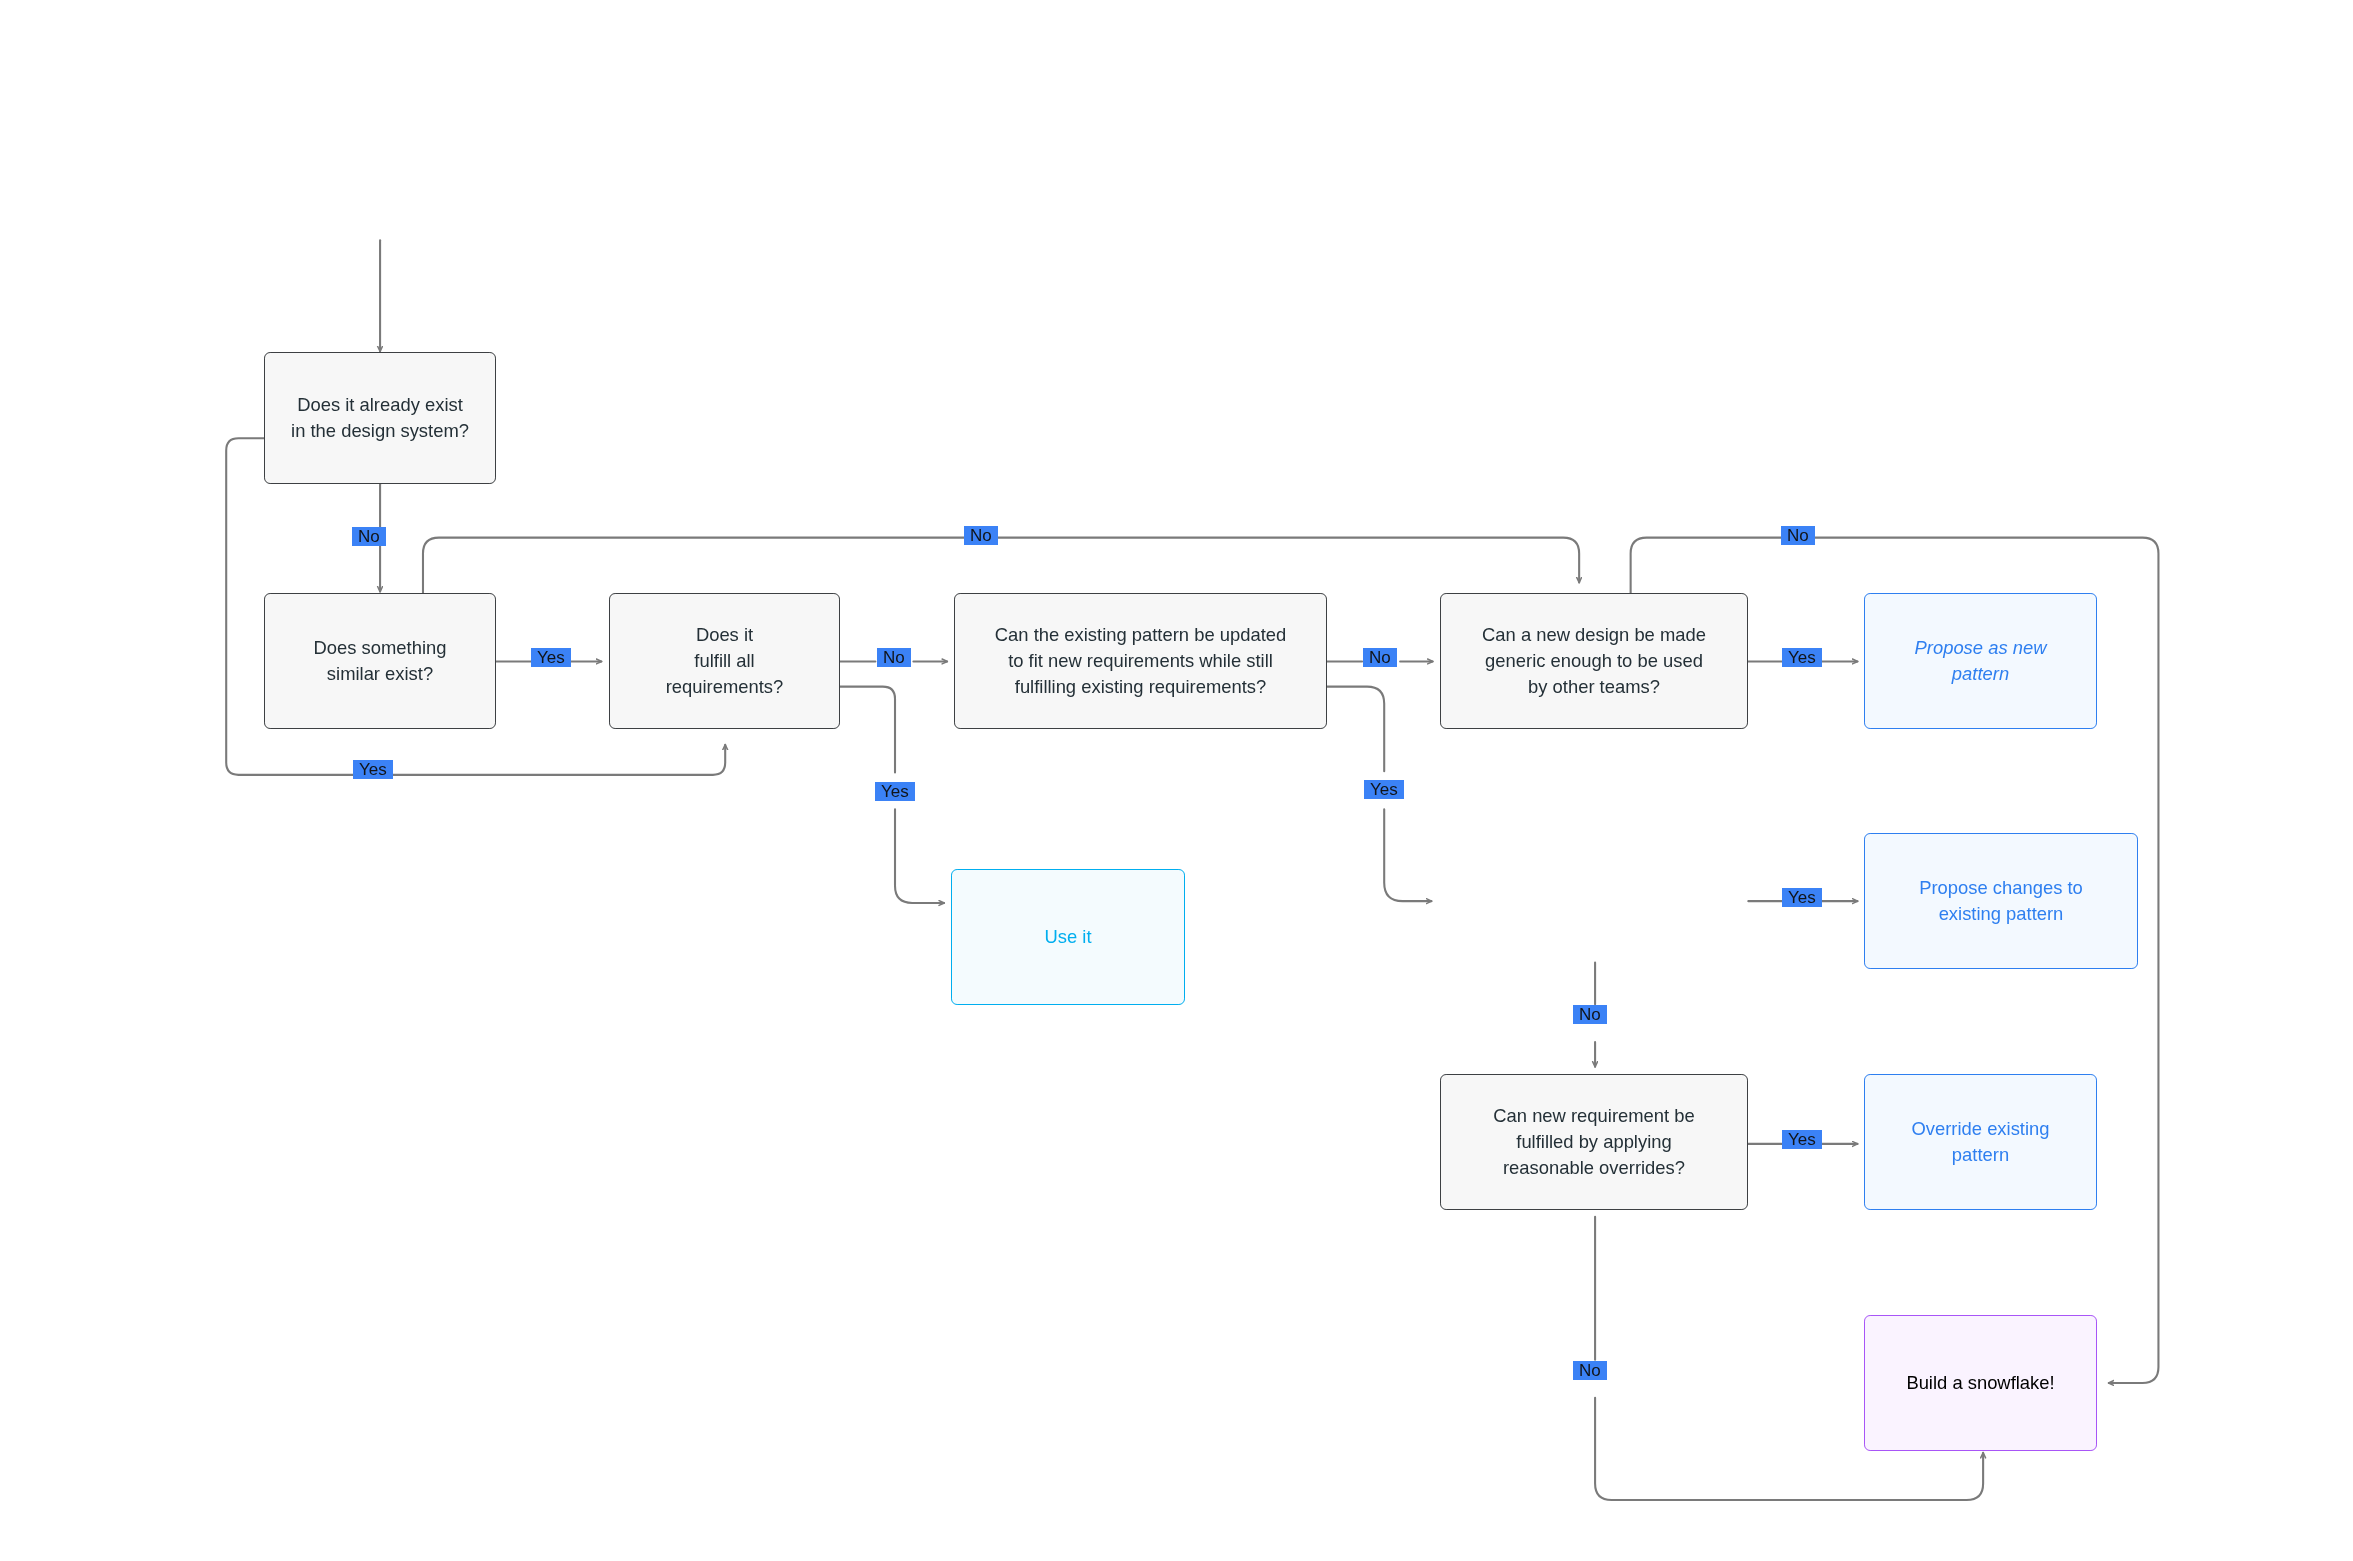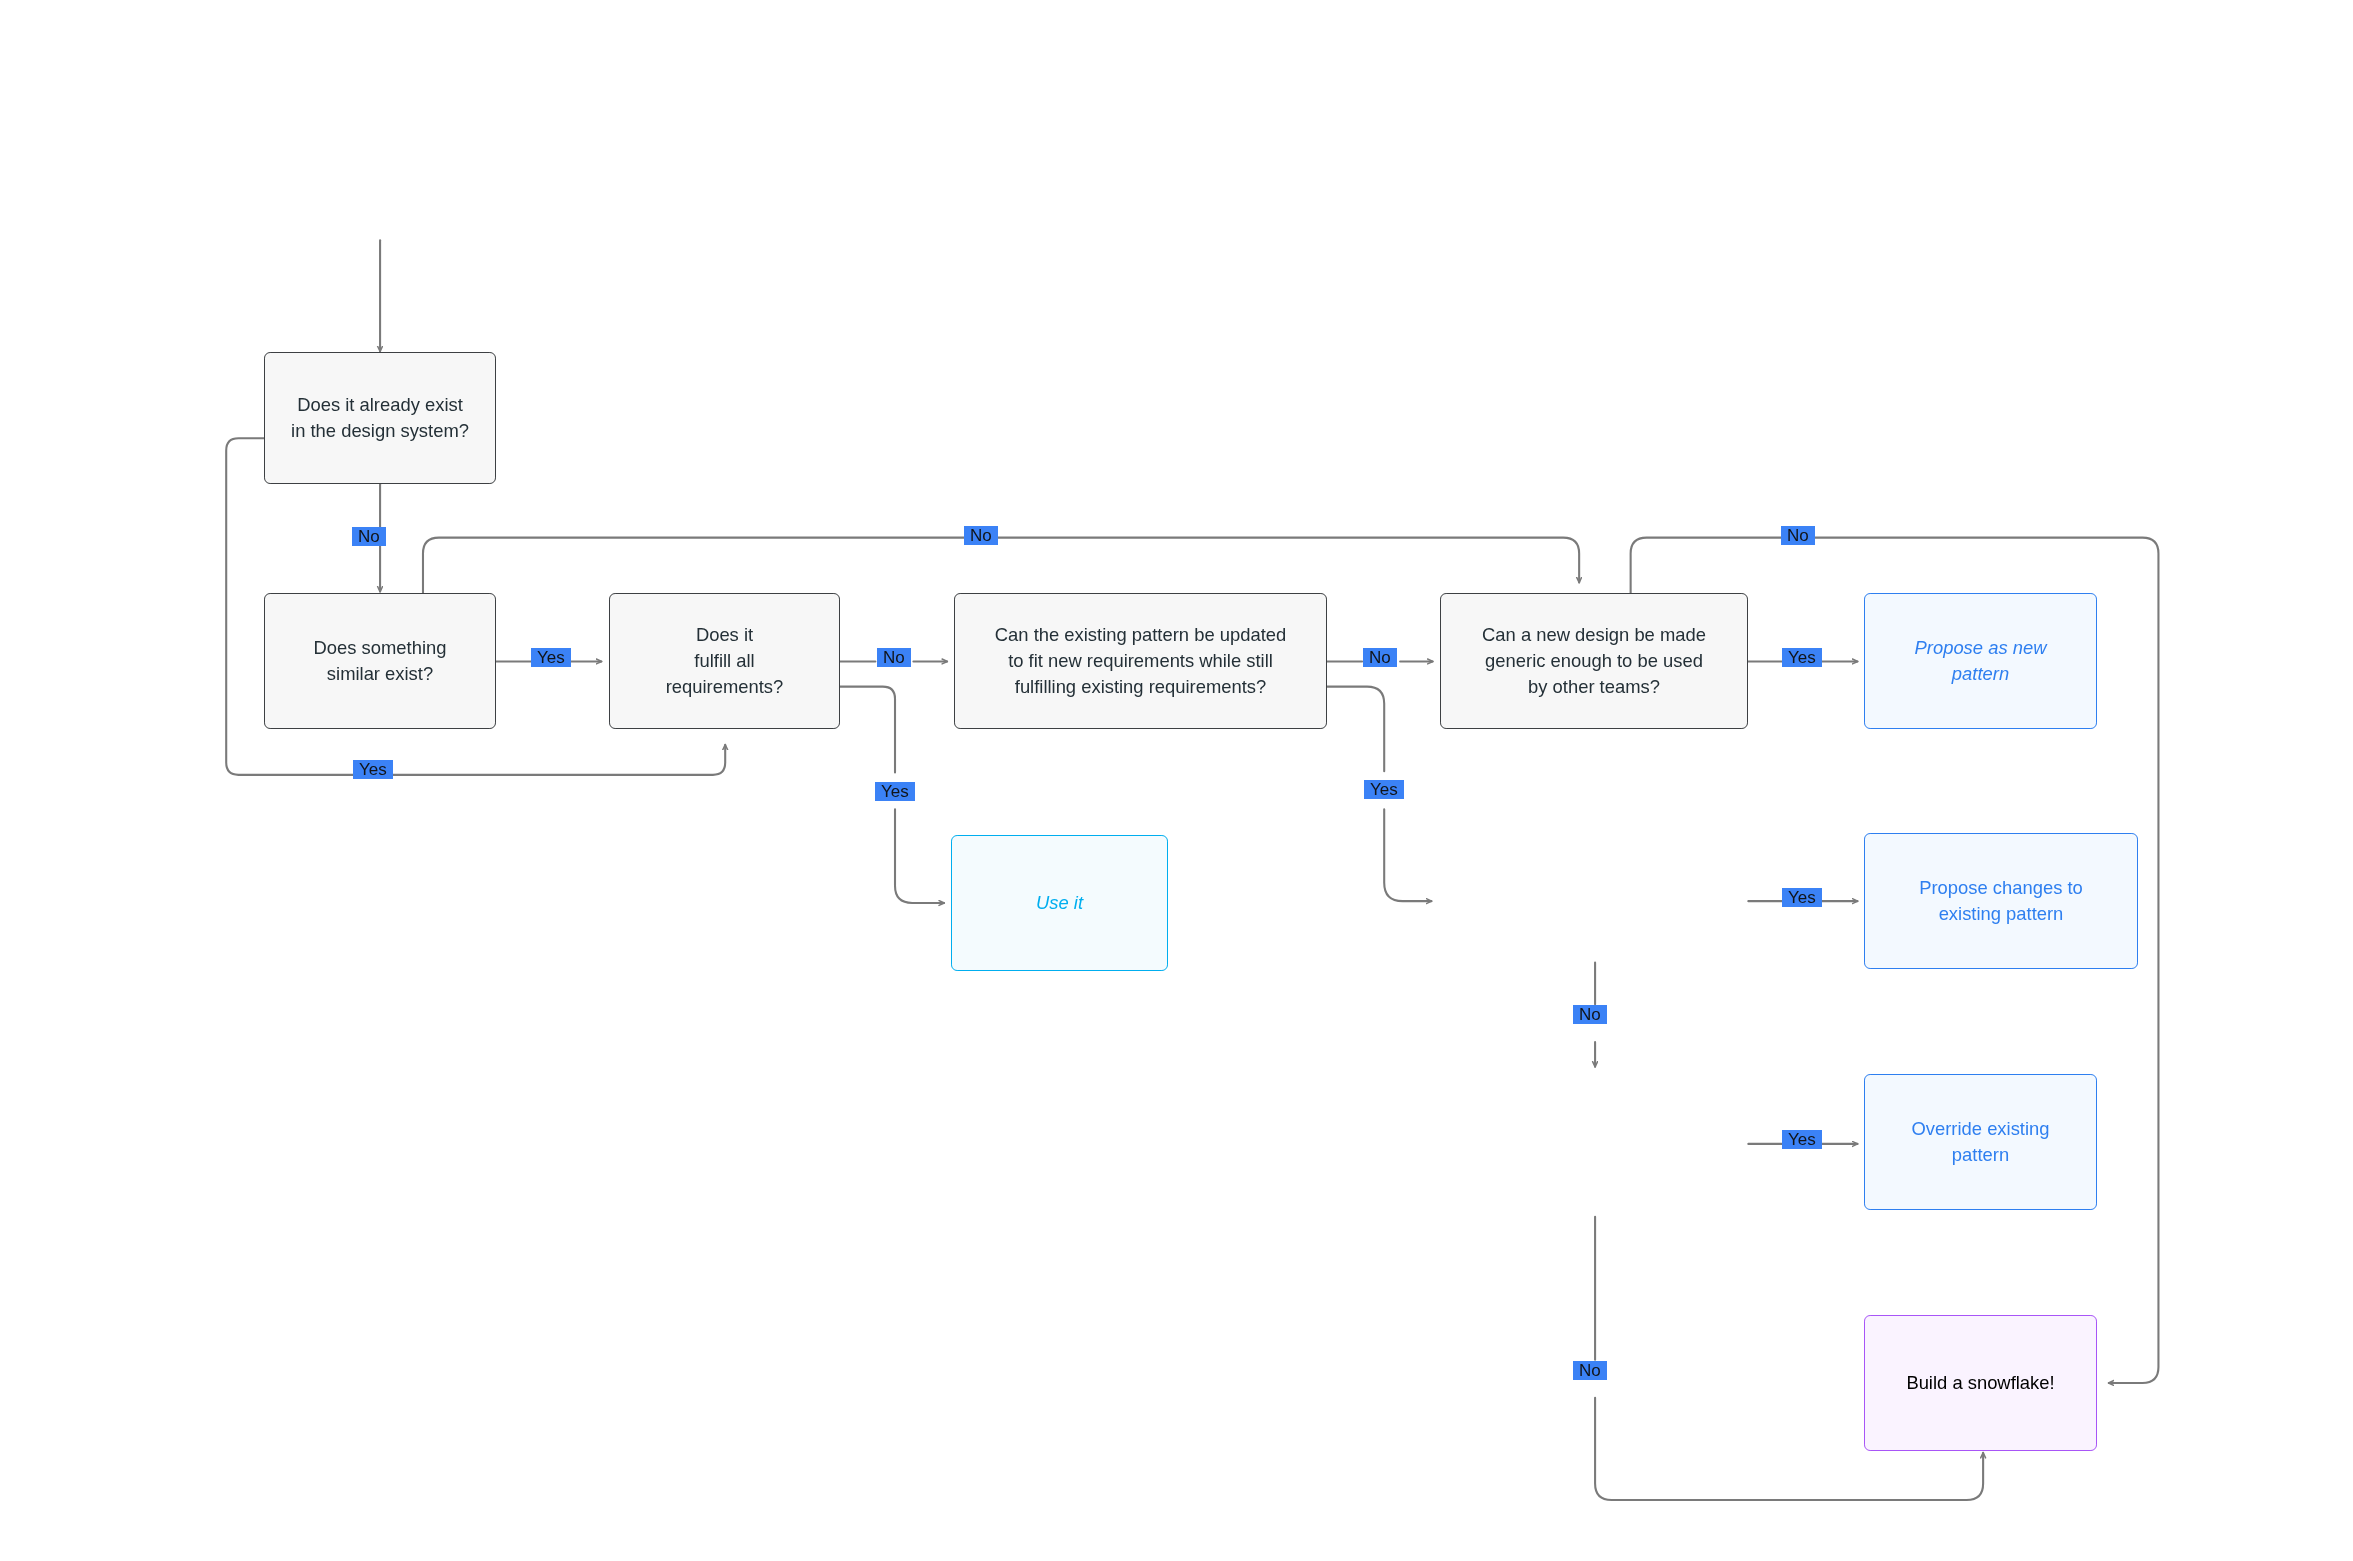--- a/index.html
+++ b/index.html
@@ -152,32 +152,39 @@
     </div>
   </div>
 
   <div class="node blue" style="left:1864px; top:593px; width:233px; height:136px;font-style:italic;">
     <div>
       <span class="label">Propose as new</span>
       <span class="label">pattern</span>
     </div>
   </div>
 
-  <div class="node cyan" style="left:951px; top:835px; width:217px; height:136px;font-style:italic;">
+  <div class="node cyan" style="left:951px; top:869px; width:234px; height:136px;">
     <span class="label">Use it</span>
   </div>
 
 
   <div class="node blue" style="left:1864px; top:833px; width:274px; height:136px;">
     <div>
       <span class="label">Propose changes to</span>
       <span class="label">existing pattern</span>
     </div>
   </div>
 
+  <div class="node" style="left:1440px; top:1074px; width:308px; height:136px;">
+    <div>
+      <span class="label">Can new requirement be</span>
+      <span class="label">fulfilled by applying</span>
+      <span class="label">reasonable overrides?</span>
+    </div>
+  </div>
 
   <div class="node blue" style="left:1864px; top:1074px; width:233px; height:136px;">
     <div>
       <span class="label">Override existing</span>
       <span class="label">pattern</span>
     </div>
   </div>
 
   <div class="node purple" style="left:1864px; top:1315px; width:233px; height:136px;">
     <span class="label">Build a snowflake!</span>

